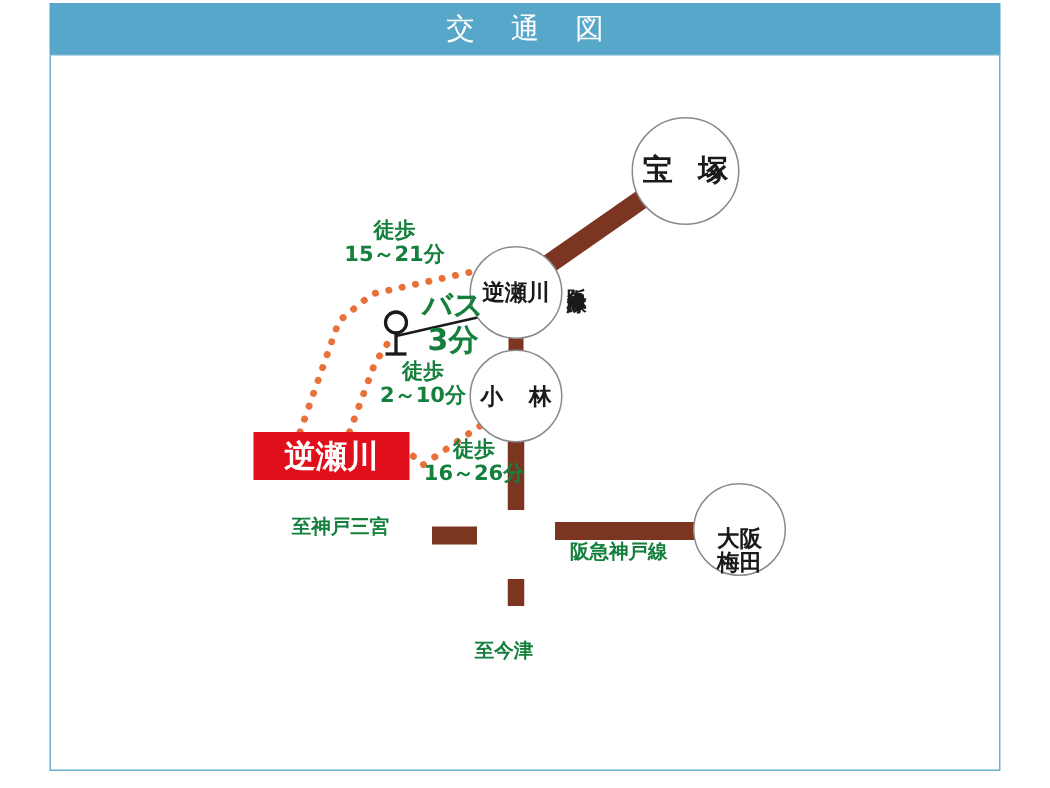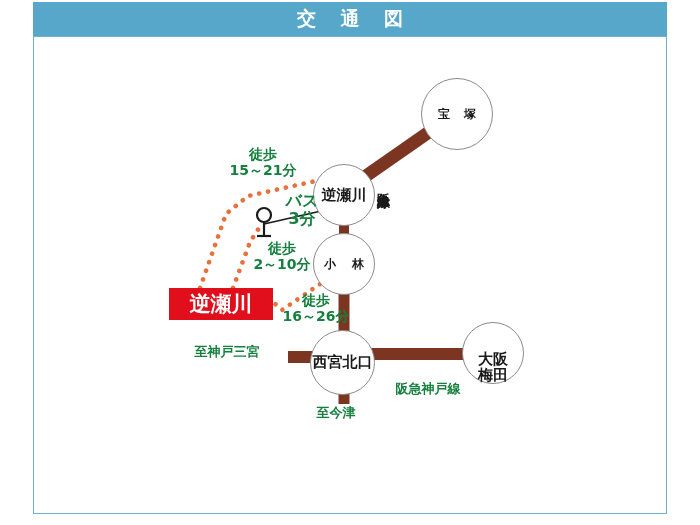--- a/index.html
+++ b/index.html
@@ -28,21 +28,21 @@
     width: 634px;
     height: 34px;
     background: #56a7c9;
     display: flex;
     align-items: center;
     justify-content: center;
   }
   #header-title {
     color: #ffffff;
     font-size: 19px;
-    font-weight: bold;
+    font-weight: normal;
     letter-spacing: 9px;
     text-indent: 9px;
     font-family: "DejaVu Sans", "Liberation Sans", sans-serif;
   }
   
   #map-frame {
     position: absolute;
     left: 33px;
     top: 36px;
     width: 634px;
@@ -72,32 +72,32 @@
     font-weight: bold;
     box-sizing: border-box;
   }
   .station-label {
     line-height: 1.08;
     white-space: pre-line;
   }
   #station-takarazuka {
     left: 421px; top: 78px;
     width: 72px; height: 72px;
-    font-size: 12px;
+    font-size: 20px;
   }
   #station-takarazuka .station-label { letter-spacing: 5px; text-indent: 5px; }
   #station-sakasegawa {
     left: 313px; top: 164px;
     width: 62px; height: 62px;
     font-size: 15px;
   }
   #station-obayashi {
     left: 313px; top: 233px;
     width: 62px; height: 62px;
-    font-size: 12px;
+    font-size: 15px;
   }
   #station-obayashi .station-label { letter-spacing: 6px; text-indent: 6px; }
   #station-nishinomiya {
     left: 310px; top: 330px;
     width: 65px; height: 65px;
     font-size: 15px;
   }
   #station-umeda {
     left: 462px; top: 322px;
     width: 62px; height: 62px;
@@ -132,21 +132,21 @@
     text-align: center;
   }
   #annot-walk-a {
     left: 208px; top: 146px;
     width: 110px;
     font-size: 14px;
   }
   #annot-bus {
     left: 276px; top: 192px;
     width: 52px;
-    font-size: 16px;
+    font-size: 20px;
     text-align: center;
   }
   #annot-walk-b {
     left: 228px; top: 240px;
     width: 108px;
     font-size: 14px;
   }
   #annot-walk-c {
     left: 268px; top: 292px;
     width: 96px;
@@ -161,30 +161,29 @@
     color: #1a1a1a;
     writing-mode: vertical-rl;
     text-orientation: upright;
     letter-spacing: 1px;
     line-height: 1;
   }
   #annot-line-kobe {
     left: 380px; top: 362px;
     width: 96px;
     font-size: 13px;
-    text-align: center;
-    margin-top: 20px;
+    text-align: left;
   }
   #annot-to-sannomiya {
     left: 181px; top: 345px;
     width: 92px;
     font-size: 13px;
   }
   #annot-to-imazu {
-    left: 296px; top: 406px;
+    left: 296px; top: 428px;
     width: 80px;
     font-size: 13px;
   }
 </style>
 </head>
 <body>
 
 <div id="app">
 
   <div id="header-bar">
@@ -227,23 +226,20 @@
   </div>
 
   <div class="station" id="station-sakasegawa">
     <span class="station-label">逆瀬川</span>
   </div>
 
   <div class="station" id="station-obayashi">
     <span class="station-label">小 林</span>
   </div>
 
-  <div class="station" id="station-nishinomiya">
-    <span class="station-label">西宮北口</span>
-  </div>
 
   <div class="station" id="station-umeda">
     <span class="station-label">大阪
 梅田</span>
   </div>
 
   <div id="target-label">
     <span id="target-label-text">逆瀬川</span>
   </div>
 

